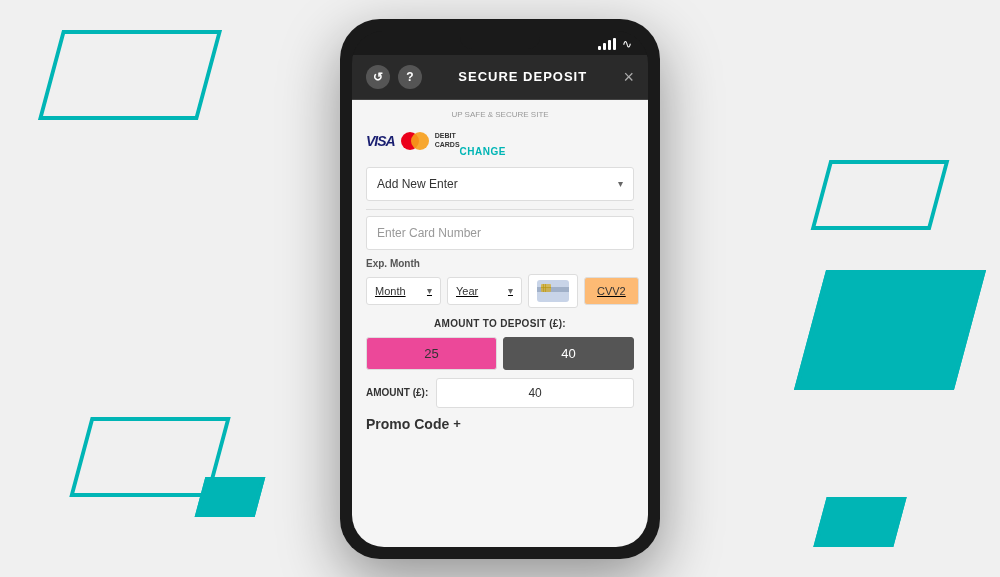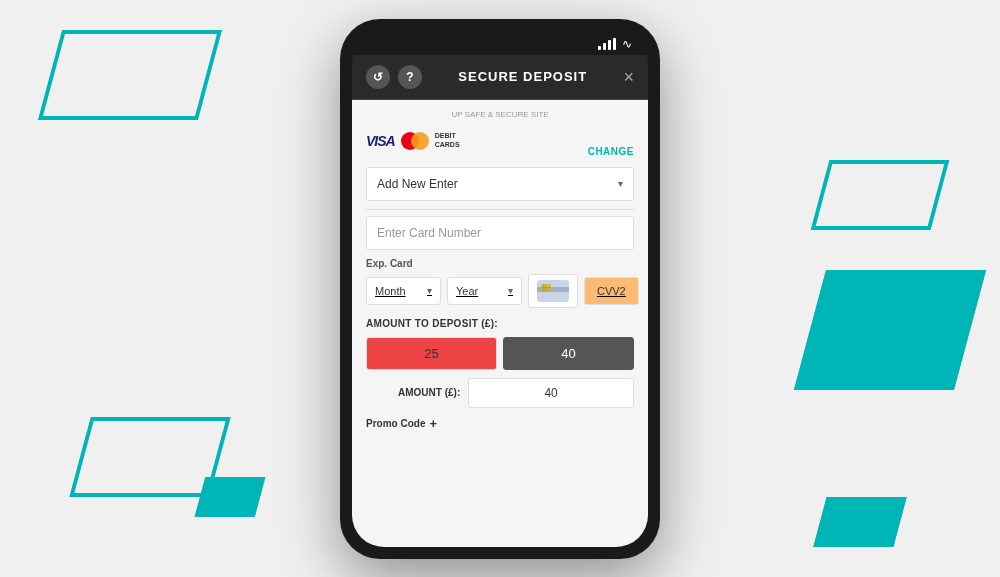--- a/index.html
+++ b/index.html
@@ -195,21 +195,20 @@
       background: #f5f5f5;
       flex: 1;
       overflow-y: auto;
       padding: 10px 14px;
     }
 
     
     .payment-methods {
       display: flex;
       align-items: center;
-      justify-content: space-between;
       margin-bottom: 10px;
     }
 
     .payment-logos {
       display: flex;
       align-items: center;
       gap: 6px;
     }
 
     .visa-logo {
@@ -338,35 +337,36 @@
     }
 
     
     .amount-label {
       font-size: 10px;
       font-weight: bold;
       color: #333;
       margin-bottom: 8px;
       text-transform: uppercase;
       letter-spacing: 0.3px;
+      text-align: center;
     }
 
     .amount-buttons {
       display: flex;
       gap: 6px;
       margin-bottom: 8px;
     }
 
     .amount-btn {
       flex: 1;
       padding: 8px;
       text-align: center;
       border: 1px solid #ddd;
       border-radius: 3px;
-      background: #ef4444;
+      background: #ec4899;
       font-size: 13px;
       color: #333;
       cursor: pointer;
     }
 
     .amount-btn.active {
       background: #555;
       color: white;
       border-color: #555;
     }
@@ -377,21 +377,20 @@
       gap: 8px;
       margin-bottom: 8px;
     }
 
     .amount-input-label {
       font-size: 10px;
       font-weight: bold;
       color: #333;
       text-transform: uppercase;
       white-space: nowrap;
-      margin-left: 32px;
     }
 
     .amount-input {
       flex: 1;
       background: white;
       border: 1px solid #ddd;
       padding: 7px 10px;
       border-radius: 3px;
       font-size: 12px;
       color: #333;
@@ -400,21 +399,21 @@
 
     
     .promo-row {
       display: flex;
       align-items: center;
       gap: 4px;
       cursor: pointer;
     }
 
     .promo-text {
-      font-size: 10px;
+      font-size: 14px;
       font-weight: bold;
       color: #333;
     }
 
     .promo-plus {
       color: #333;
       font-size: 13px;
       font-weight: bold;
     }
 
@@ -489,21 +488,21 @@
         <span class="dropdown-arrow">▾</span>
       </div>
 
 
       <div class="divider"></div>
 
       <div class="form-input">
         <span>Enter Card Number</span>
       </div>
 
-      <div class="exp-label">Exp. Card</div>
+      <div class="exp-label">Exp. Month</div>
       <div class="exp-row">
         <div class="exp-select">
           <span class="exp-select-text">Month</span>
           <span class="dropdown-arrow">▾</span>
         </div>
         <div class="exp-select">
           <span class="exp-select-text">Year</span>
           <span class="dropdown-arrow">▾</span>
         </div>
         <div class="card-icon-box">

